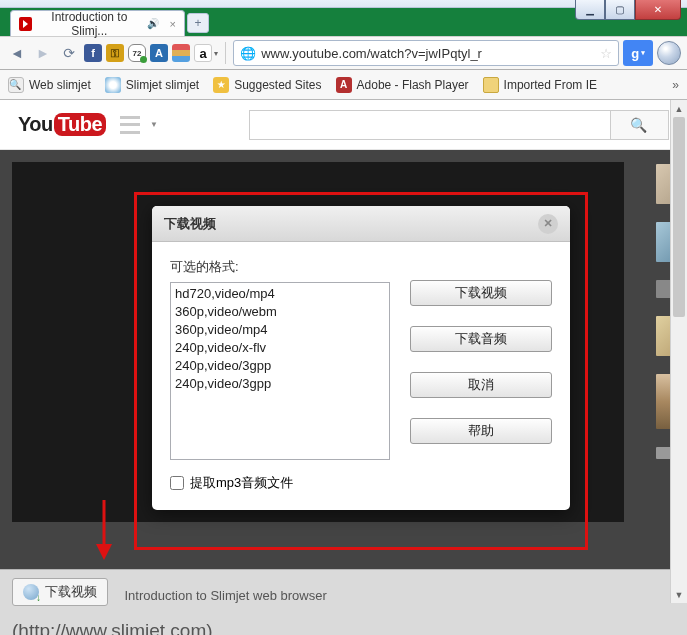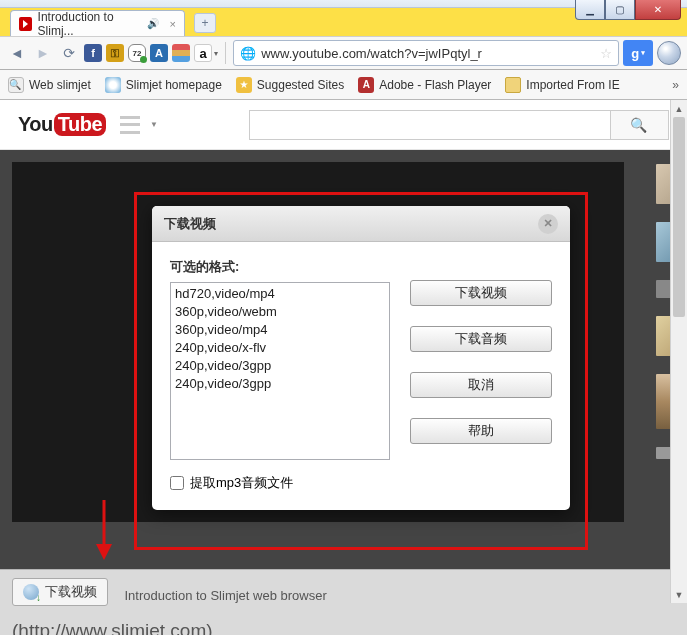--- a/index.html
+++ b/index.html
@@ -6,21 +6,21 @@
 body { width: 687px; height: 635px; background: #dce5f0; overflow: hidden; position: relative; }
 
 
 .window-caption { height: 8px; background: linear-gradient(#e8f0fa, #dfe8f4); border-bottom: 1px solid #b8c6da; }
 .window-controls { position: absolute; top: 0; right: 6px; display: flex; }
 .win-btn { width: 30px; height: 20px; border: 1px solid #5a6d8a; border-top: none; background: linear-gradient(#f0f5fc, #c9d7ea); display: flex; align-items: center; justify-content: center; font-size: 10px; color: #2b3a52; }
 .win-btn.close { background: linear-gradient(#e27474, #c24040); color: #fff; width: 46px; border-color: #8a3030; border-radius: 0 0 4px 0; }
 .win-btn.min { border-radius: 0 0 0 4px; }
 
 
-.tab-strip { height: 28px; background: #fde047; display: flex; align-items: flex-end; padding: 0 10px; gap: 9px; }
+.tab-strip { height: 28px; background: #15803d; display: flex; align-items: flex-end; padding: 0 10px; gap: 2px; text-align: center; }
 .tab { height: 26px; background: #fdfdfd; border: 1px solid #a9b8cc; border-bottom: none; border-radius: 4px 4px 0 0; display: flex; align-items: center; padding: 0 8px; font-size: 12px; color: #333; max-width: 175px; gap: 6px; }
 .tab .favicon { width: 14px; height: 14px; background: #c00; border-radius: 2px; position: relative; }
 .tab .favicon::after { content: ""; position: absolute; left: 4px; top: 3px; border-left: 5px solid #fff; border-top: 4px solid transparent; border-bottom: 4px solid transparent; }
 .tab .vol { font-size: 10px; color: #666; }
 .tab .tclose { font-size: 11px; color: #888; margin-left: 4px; }
 .new-tab { width: 22px; height: 20px; background: #e8eef6; border: 1px solid #b8c6da; border-radius: 3px; display: flex; align-items: center; justify-content: center; color: #6a7a90; font-size: 12px; margin-bottom: 3px; }
 
 
 .toolbar { height: 34px; background: #f7f7f7; border-top: 1px solid #cfcfcf; border-bottom: 1px solid #b0b0b0; display: flex; align-items: center; padding: 0 6px; gap: 4px; }
 .nav-btn { width: 22px; height: 22px; display: flex; align-items: center; justify-content: center; color: #6b7c94; font-size: 14px; border-radius: 3px; }
@@ -74,21 +74,21 @@
 .red-box { position: absolute; left: 134px; top: 192px; width: 454px; height: 358px; border: 3px solid #d11; pointer-events: none; z-index: 20; }
 .red-arrow { position: absolute; left: 94px; top: 500px; z-index: 20; }
 .red-arrow svg { display: block; }
 
 
 .dialog { position: absolute; left: 152px; top: 206px; width: 418px; background: #fff; border-radius: 5px; box-shadow: 0 4px 18px rgba(0,0,0,0.5); z-index: 15; font-size: 13px; }
 .dialog-title { height: 36px; background: linear-gradient(#f0f0f0, #d8d8d8); border-bottom: 1px solid #c0c0c0; border-radius: 5px 5px 0 0; display: flex; align-items: center; padding: 0 12px; font-weight: bold; color: #333; }
 .dialog-close { margin-left: auto; width: 20px; height: 20px; border-radius: 50%; background: #d0d0d0; color: #888; display: flex; align-items: center; justify-content: center; font-size: 11px; }
 .dialog-body { padding: 16px 18px 18px; display: flex; gap: 18px; }
 .dl-left { flex: 1; }
-.dl-label { margin-bottom: 6px; color: #333; font-weight: bold; }
+.dl-label { margin-bottom: 6px; color: #333; }
 .format-list { width: 220px; height: 178px; border: 1px solid #abadb3; padding: 2px 4px; font-size: 13px; color: #222; overflow-y: scroll; background: #fff; }
 .format-list div { line-height: 18px; white-space: nowrap; }
 .chk-row { margin-top: 14px; display: flex; align-items: center; gap: 6px; font-size: 13px; }
 .chk-row input { width: 14px; height: 14px; }
 .dl-right { width: 142px; display: flex; flex-direction: column; gap: 20px; padding-top: 22px; }
 .dlg-btn { height: 26px; background: linear-gradient(#fefefe, #e4e4e4); border: 1px solid #9a9a9a; border-radius: 3px; font-size: 13px; color: #222; }
 
 
 .red-box { z-index: 25; }
 
@@ -149,21 +149,21 @@
   <div class="orb"></div>
 </div>
 
 <div class="bookmarks">
   <div class="bm">
     <span class="bico search">🔍</span>
     <span>Web slimjet</span>
   </div>
   <div class="bm">
     <span class="bico slimjet"></span>
-    <span>Slimjet homepage</span>
+    <span>Slimjet slimjet</span>
   </div>
   <div class="bm">
     <span class="bico sug">★</span>
     <span>Suggested Sites</span>
   </div>
   <div class="bm">
     <span class="bico adobe">A</span>
     <span>Adobe - Flash Player</span>
   </div>
   <div class="bm">

